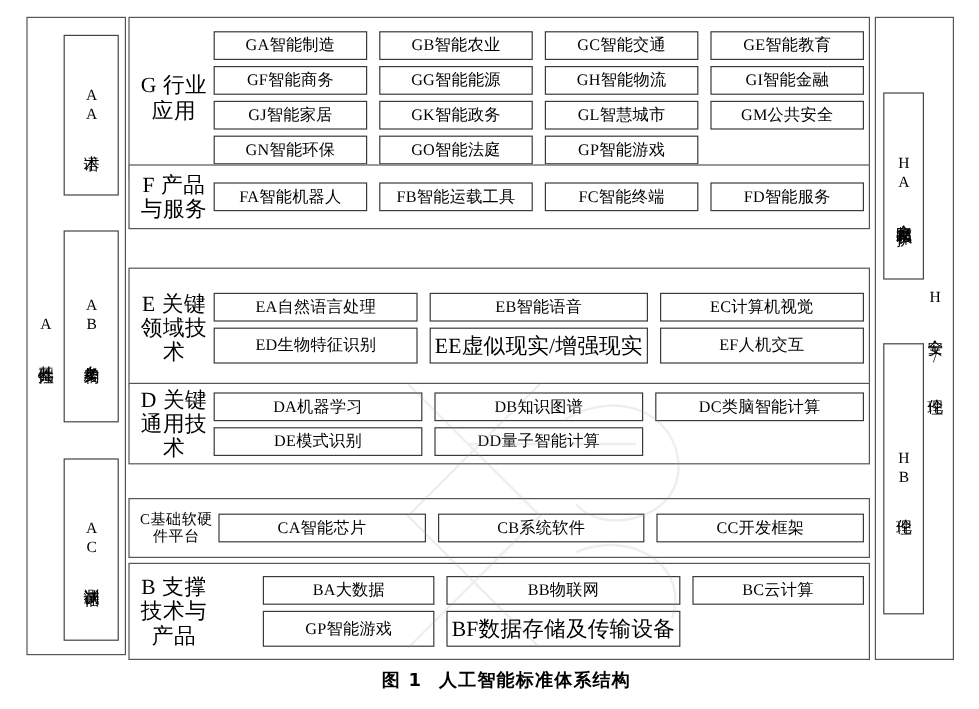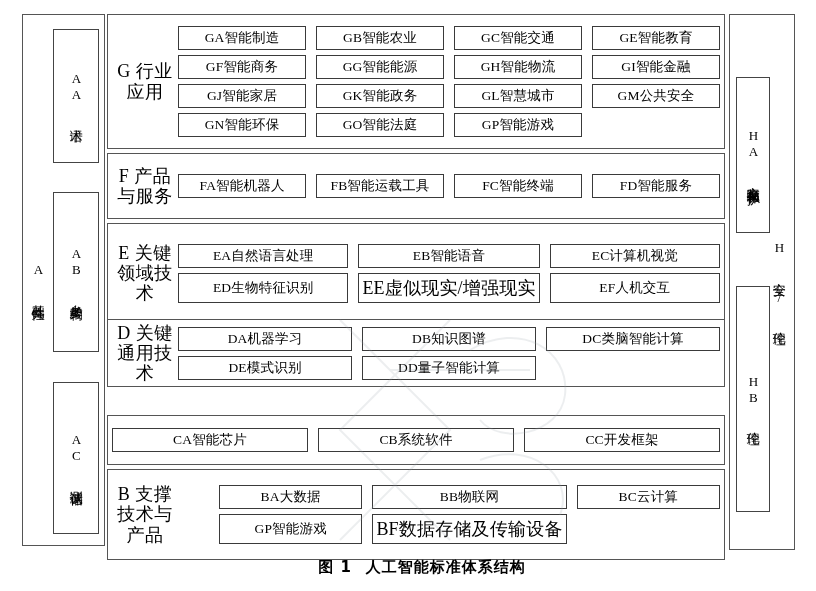--- a/index.html
+++ b/index.html
@@ -105,25 +105,25 @@
 
   .band {
     position: absolute;
     left: 0;
     width: 618px;
     display: flex;
     align-items: stretch;
     padding: 4px;
   }
   #band-g { top: 0px;   height: 135px; }
-  #band-f { top: 139px; height: 66px;  }
+  #band-f { top: 123px; height: 54px;  }
   #band-e { top: 209px; height: 100px;  }
   #band-d { top: 305px; height: 68px;  }
   #band-c { top: 401px; height: 50px;  }
-  #band-b { top: 455px; height: 91px; gap: 41px;  }
+  #band-b { top: 455px; height: 81px; gap: 41px;  }
 
   .band-label {
     flex: 0 0 66px;
     display: flex;
     align-items: center;
     justify-content: center;
     text-align: center;
     font-size: 18px;
     line-height: 1.12;
     letter-spacing: 0.5px;
@@ -271,20 +271,21 @@
           <div class="leaf">DA机器学习</div>
           <div class="leaf">DB知识图谱</div>
           <div class="leaf">DC类脑智能计算</div>
           <div class="leaf">DE模式识别</div>
           <div class="leaf">DD量子智能计算</div>
           <div class="leaf empty"></div>
         </div>
     </div>
 
     <div class="bx bx-outer band" id="band-c">
+      <div class="band-label wide">C基础软硬件平台</div>
       <div class="band-grid g3">
           <div class="leaf">CA智能芯片</div>
           <div class="leaf">CB系统软件</div>
           <div class="leaf">CC开发框架</div>
         </div>
     </div>
 
     <div class="bx bx-outer band" id="band-b">
       <div class="band-label">B 支撑技术与产品</div>
       <div class="band-grid g3">

